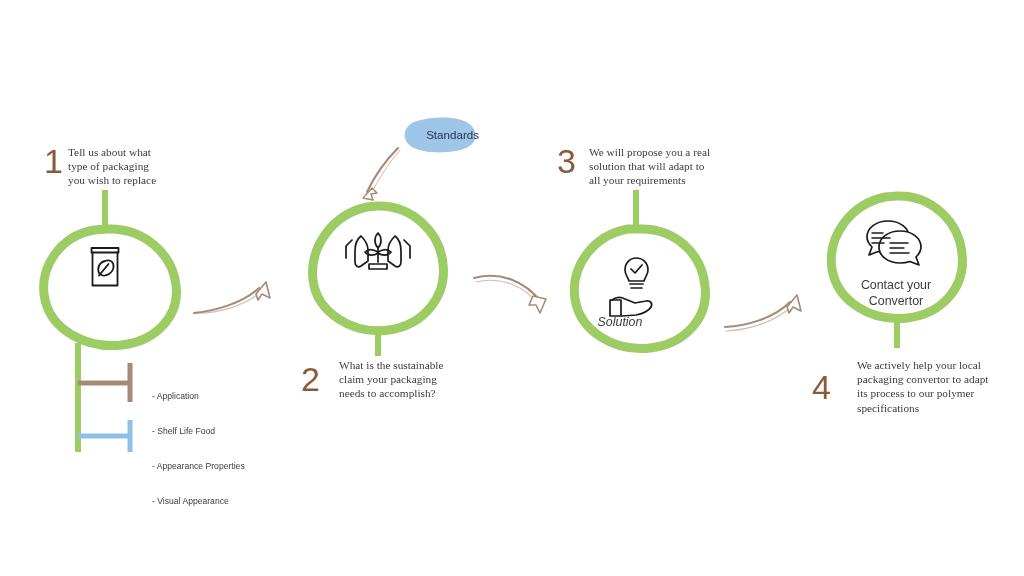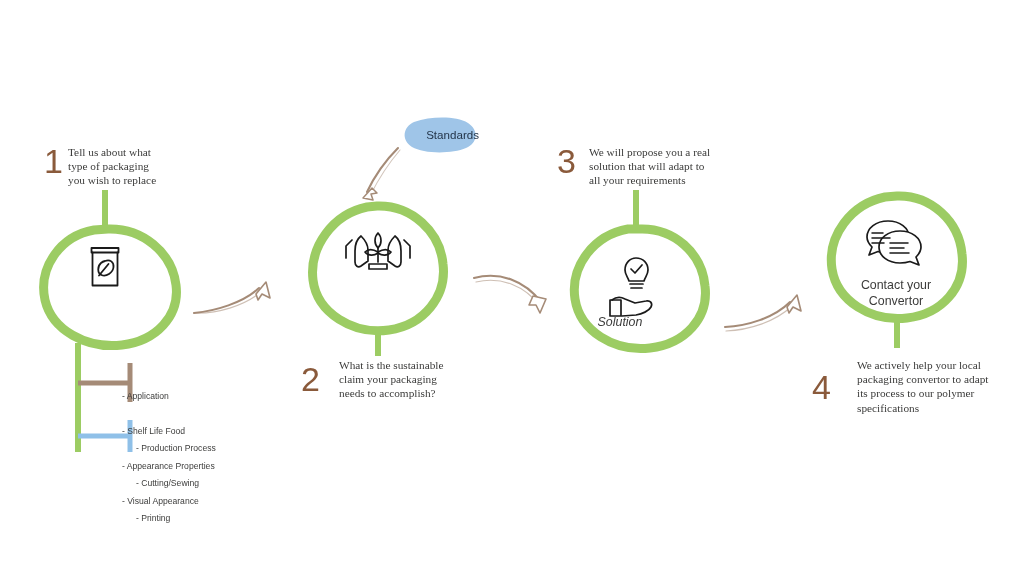--- a/index.html
+++ b/index.html
@@ -156,32 +156,27 @@
       <path d="M890 253 L909 253" stroke-width="1.5"></path>
     </g>
 
   </svg>
 
   <div class="step-num" style="left:44px;top:144px;">1</div>
   <div class="desc" style="left:68px;top:145px;width:140px;white-space:pre-line;">Tell us about what
 type of packaging
 you wish to replace</div>
 
-  <div class="bullet-list" style="left:122px;top:368px;">
+  <div class="bullet-list" style="left:152px;top:368px;">
     <div>- Application</div>
     <div>- Shelf Life Food</div>
     <div>- Appearance Properties</div>
     <div>- Visual Appearance</div>
   </div>
 
-  <div class="bullet-list" style="left:136px;top:420px;">
-    <div>- Production Process</div>
-    <div>- Cutting/Sewing</div>
-    <div>- Printing</div>
-  </div>
 
   <div class="bubble-text" style="left:403px;top:128px;width:76px;">Standards</div>
 
   <div class="step-num" style="left:301px;top:362px;">2</div>
   <div class="desc" style="left:339px;top:358px;width:160px;white-space:pre-line;">What is the sustainable
 claim your packaging
 needs to accomplish?</div>
 
   <div class="step-num" style="left:557px;top:144px;">3</div>
   <div class="desc" style="left:589px;top:145px;width:150px;white-space:pre-line;">We will propose you a real

